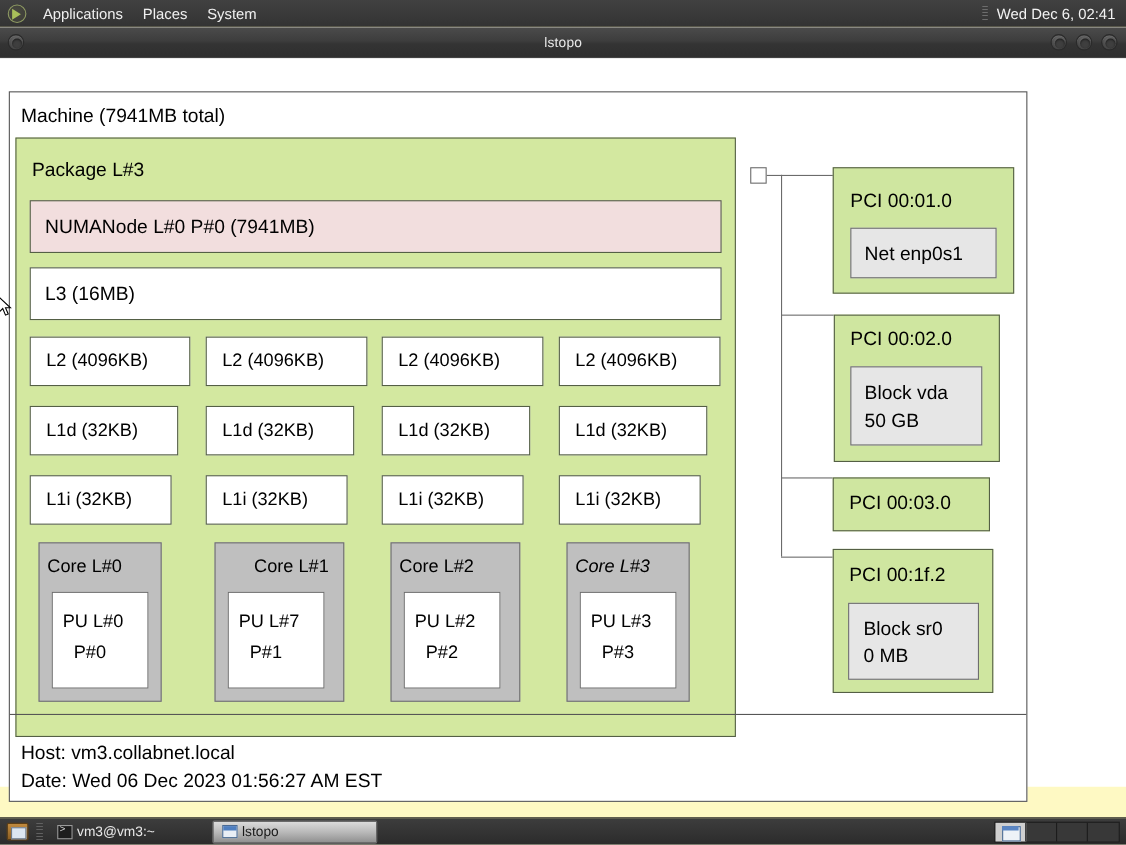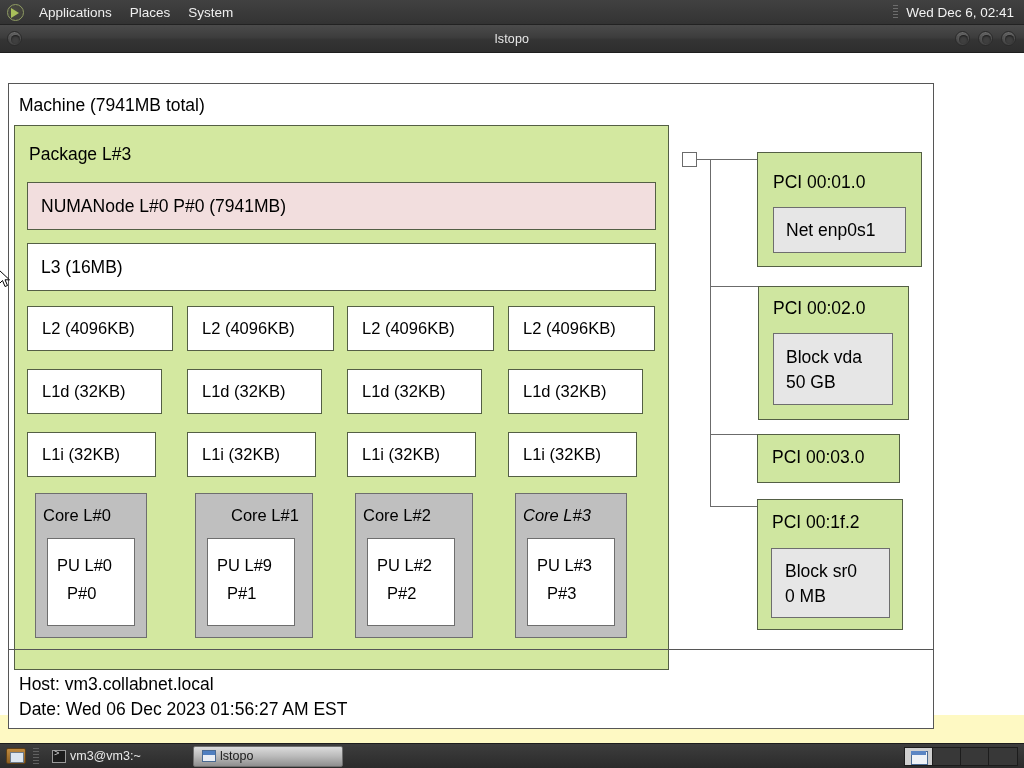--- a/index.html
+++ b/index.html
@@ -204,21 +204,21 @@
 
       <div class="box core" style="left:35px; top:440px; width:112px; height:145px;"></div>
       <div class="lbl t16" style="left:43px; top:453px;">Core L#0</div>
       <div class="box pu" style="left:47px; top:485px; width:88px; height:88px;"></div>
       <div class="lbl t16" style="left:57px; top:503px;">PU L#0</div>
       <div class="lbl t16" style="left:67px; top:531px;">P#0</div>
 
       <div class="box core" style="left:195px; top:440px; width:118px; height:145px;"></div>
       <div class="lbl t16" style="left:203px; top:453px;margin-left:28px;">Core L#1</div>
       <div class="box pu" style="left:207px; top:485px; width:88px; height:88px;"></div>
-      <div class="lbl t16" style="left:217px; top:503px;">PU L#9</div>
+      <div class="lbl t16" style="left:217px; top:503px;">PU L#7</div>
       <div class="lbl t16" style="left:227px; top:531px;">P#1</div>
 
       <div class="box core" style="left:355px; top:440px; width:118px; height:145px;"></div>
       <div class="lbl t16" style="left:363px; top:453px;text-align:right;">Core L#2</div>
       <div class="box pu" style="left:367px; top:485px; width:88px; height:88px;"></div>
       <div class="lbl t16" style="left:377px; top:503px;">PU L#2</div>
       <div class="lbl t16" style="left:387px; top:531px;">P#2</div>
 
       <div class="box core" style="left:515px; top:440px; width:112px; height:145px;"></div>
       <div class="lbl t16" style="left:523px; top:453px;font-style:italic;">Core L#3</div>

